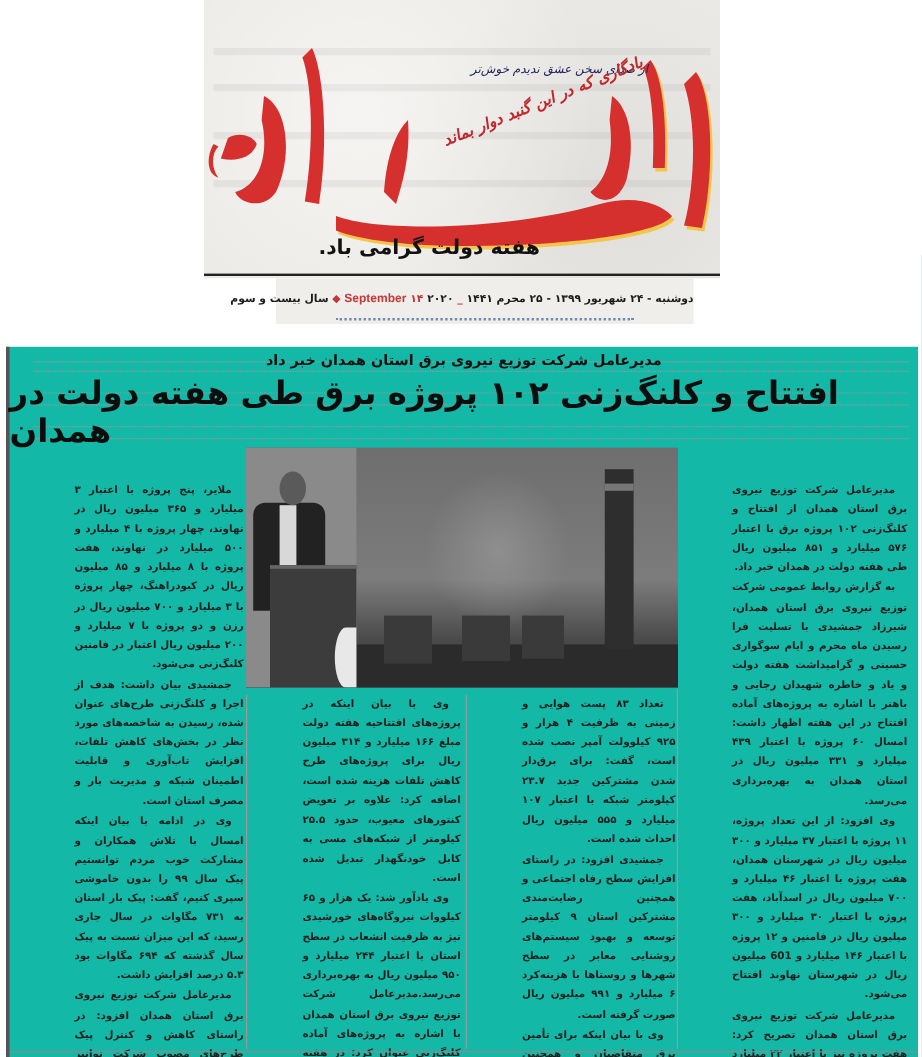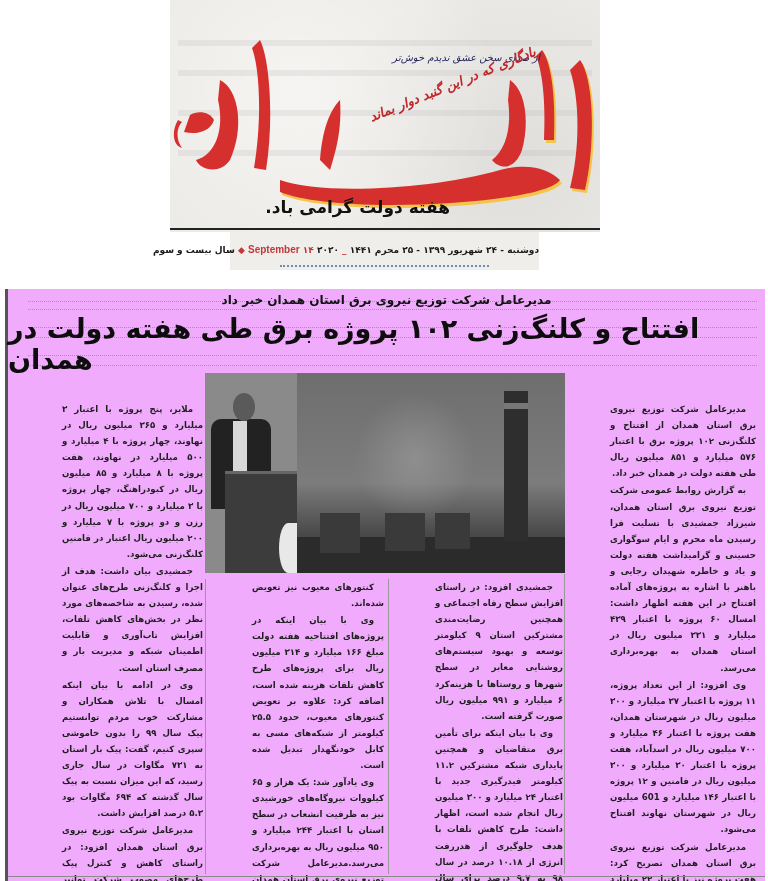--- a/index.html
+++ b/index.html
@@ -28,32 +28,32 @@
     white-space: nowrap;
   }
   .greeting {
     position: absolute; right: 150px; top: 197px; direction: rtl;
     font-weight: bold; font-size: 17px; color: #111; margin-left: 28px;
   }
   .masthead-rule { position: absolute; left: 0; right: 0; bottom: 2px; height: 2px; background: #222; }
 
   
   .datestrip {
-    position: absolute; left: 230px; top: 232px; width: 309px; height: 38px;
+    position: absolute; left: 230px; top: 232px; width: 348px; height: 38px;
     background: #efeeeb; direction: rtl; text-align: center;
     font-size: 9px; font-weight: bold; padding-top: 12px; white-space: nowrap;
   }
   .datestrip .sep { color: #c4373a; }
   .datestrip .sept { color: #c4373a; font-family: "Liberation Sans", sans-serif; font-size: 10px; }
   .datestrip .dots { position:absolute; left: 50px; right: 50px; bottom: 3px; border-bottom: 2px dotted #6a8cb0; }
 
   
   .article {
     position: absolute; left: 5px; top: 289px; width: 760px; height: 592px;
-    background: #f0abfc;
+    background: #14b8a6;
     border-left: 3px solid #555;
   }
   .kicker {
     position: absolute; top: 4px; left: 0; right: 0; text-align: center; direction: rtl;
     font-weight: bold; font-size: 12px; color: #111;
   }
   .ruled { position:absolute; left:20px; right:8px; border-top:1px dotted #9a9a9a; }
   .headline {
     position: absolute; top: 24px; left: 0; right: 0; text-align: left; direction: rtl;
     font-weight: bold; font-size: 27px; color: #0d0d0d; letter-spacing: -0.5px;
@@ -169,28 +169,28 @@
     <p>مدیرعامل شرکت توزیع نیروی برق استان همدان از افتتاح و کلنگ‌زنی ۱۰۲ پروژه برق با اعتبار ۵۷۶ میلیارد و ۸۵۱ میلیون ریال طی هفته دولت در همدان خبر داد.</p>
     <p>به گزارش روابط عمومی شرکت توزیع نیروی برق استان همدان، شیرزاد جمشیدی با تسلیت فرا رسیدن ماه محرم و ایام سوگواری حسینی و گرامیداشت هفته دولت و یاد و خاطره شهیدان رجایی و باهنر با اشاره به پروژه‌های آماده افتتاح در این هفته اظهار داشت: امسال ۶۰ پروژه با اعتبار ۴۳۹ میلیارد و ۳۳۱ میلیون ریال در استان همدان به بهره‌برداری می‌رسد.</p>
     <p>وی افزود: از این تعداد پروژه، ۱۱ پروژه با اعتبار ۳۷ میلیارد و ۳۰۰ میلیون ریال در شهرستان همدان، هفت پروژه با اعتبار ۴۶ میلیارد و ۷۰۰ میلیون ریال در اسدآباد، هفت پروژه با اعتبار ۳۰ میلیارد و ۳۰۰ میلیون ریال در فامنین و ۱۲ پروژه با اعتبار ۱۴۶ میلیارد و 601 میلیون ریال در شهرستان نهاوند افتتاح می‌شود.</p>
     <p>مدیرعامل شرکت توزیع نیروی برق استان همدان تصریح کرد: هفت پروژه نیز با اعتبار ۲۲ میلیارد و ۲۰۰ میلیون ریال در شهرستان‌های رزن و درگزین، پنج پروژه با ۲۴ میلیارد و ۸۳۰ میلیون ریال در کبودراهنگ، سه پروژه با ۸۹ میلیارد ریال در ملایر و پنج پروژه با اعتبار ۳۳ میلیارد و ۹۰۰ میلیون ریال در شهرستان بهار آماده بهره‌برداری است.</p>
     <p>وی افزود: این پروژه‌ها در قالب ۹ محور شامل اصلاح و بهینه‌سازی شبکه‌های شهری و روستایی، توسعه فیدرهای جدید، تأمین برق مشترکین، طرح‌های کاهش تلفات، توسعه و بهبود سیستم‌های روشنایی معابر، سرمایه‌گذاری و توسعه در پروژه‌های GIS و ICT شرکت، مدیریت مصرف و ایجاد قدرت مانور تعریف شده است.</p>
 
   </div>
   <div class="vrule" style="left:556px;top:285px;height:300px"></div>
 
   <div class="col col-2">
+    <p>تعداد ۸۳ پست هوایی و زمینی به ظرفیت ۴ هزار و ۹۲۵ کیلوولت آمپر نصب شده است، گفت: برای برق‌دار شدن مشترکین جدید ۲۳.۷ کیلومتر شبکه با اعتبار ۱۰۷ میلیارد و ۵۵۵ میلیون ریال احداث شده است.</p>
     <p>جمشیدی افزود: در راستای افزایش سطح رفاه اجتماعی و همچنین رضایت‌مندی مشترکین استان ۹ کیلومتر توسعه و بهبود سیستم‌های روشنایی معابر در سطح شهرها و روستاها با هزینه‌کرد ۶ میلیارد و ۹۹۱ میلیون ریال صورت گرفته است.</p>
     <p>وی با بیان اینکه برای تأمین برق متقاضیان و همچنین پایداری شبکه مشترکین ۱۱.۲ کیلومتر فیدرگیری جدید با اعتبار ۲۴ میلیارد و ۳۰۰ میلیون ریال انجام شده است، اظهار داشت: طرح کاهش تلفات با هدف جلوگیری از هدررفت انرژی از ۱۰.۱۸ درصد در سال ۹۸ به ۹.۷ درصد برای سال جاری در دو بخش فنی و غیرفنی برنامه‌ریزی شده و در حال اجرا است.</p>
 
   </div>
   <div class="vrule" style="left:380px;top:290px;height:295px"></div>
 
   <div class="col col-3">
-    <p>کنتورهای معیوب نیز تعویض شده‌اند.</p>
     <p>وی با بیان اینکه در پروژه‌های افتتاحیه هفته دولت مبلغ ۱۶۶ میلیارد و ۳۱۴ میلیون ریال برای پروژه‌های طرح کاهش تلفات هزینه شده است، اضافه کرد: علاوه بر تعویض کنتورهای معیوب، حدود ۲۵.۵ کیلومتر از شبکه‌های مسی به کابل خودنگهدار تبدیل شده است.</p>
     <p>وی یادآور شد: یک هزار و ۶۵ کیلووات نیروگاه‌های خورشیدی نیز به ظرفیت انشعاب در سطح استان با اعتبار ۲۴۴ میلیارد و ۹۵۰ میلیون ریال به بهره‌برداری می‌رسد.مدیرعامل شرکت توزیع نیروی برق استان همدان با اشاره به پروژه‌های آماده کلنگ‌زنی عنوان کرد: در هفته دولت امسال عملیات اجرایی ۴۲ پروژه با اعتبار ۱۳۷ میلیارد و ۶۲۰ میلیون تومان در استان آغاز می‌شود.</p>
 
   </div>
   <div class="vrule" style="left:197px;top:290px;height:295px"></div>
 
   <div class="col col-4">
     <p>ملایر، پنج پروژه با اعتبار ۳ میلیارد و ۳۶۵ میلیون ریال در نهاوند، چهار پروژه با ۴ میلیارد و ۵۰۰ میلیارد در نهاوند، هفت پروژه با ۸ میلیارد و ۸۵ میلیون ریال در کبودراهنگ، چهار پروژه با ۳ میلیارد و ۷۰۰ میلیون ریال در رزن و دو پروژه با ۷ میلیارد و ۲۰۰ میلیون ریال اعتبار در فامنین کلنگ‌زنی می‌شود.</p>
     <p>جمشیدی بیان داشت: هدف از اجرا و کلنگ‌زنی طرح‌های عنوان شده، رسیدن به شاخصه‌های مورد نظر در بخش‌های کاهش تلفات، افزایش تاب‌آوری و قابلیت اطمینان شبکه و مدیریت بار و مصرف استان است.</p>
     <p>وی در ادامه با بیان اینکه امسال با تلاش همکاران و مشارکت خوب مردم توانستیم پیک سال ۹۹ را بدون خاموشی سپری کنیم، گفت: پیک بار استان به ۷۳۱ مگاوات در سال جاری رسید، که این میزان نسبت به پیک سال گذشته که ۶۹۴ مگاوات بود ۵.۳ درصد افزایش داشت.</p>

